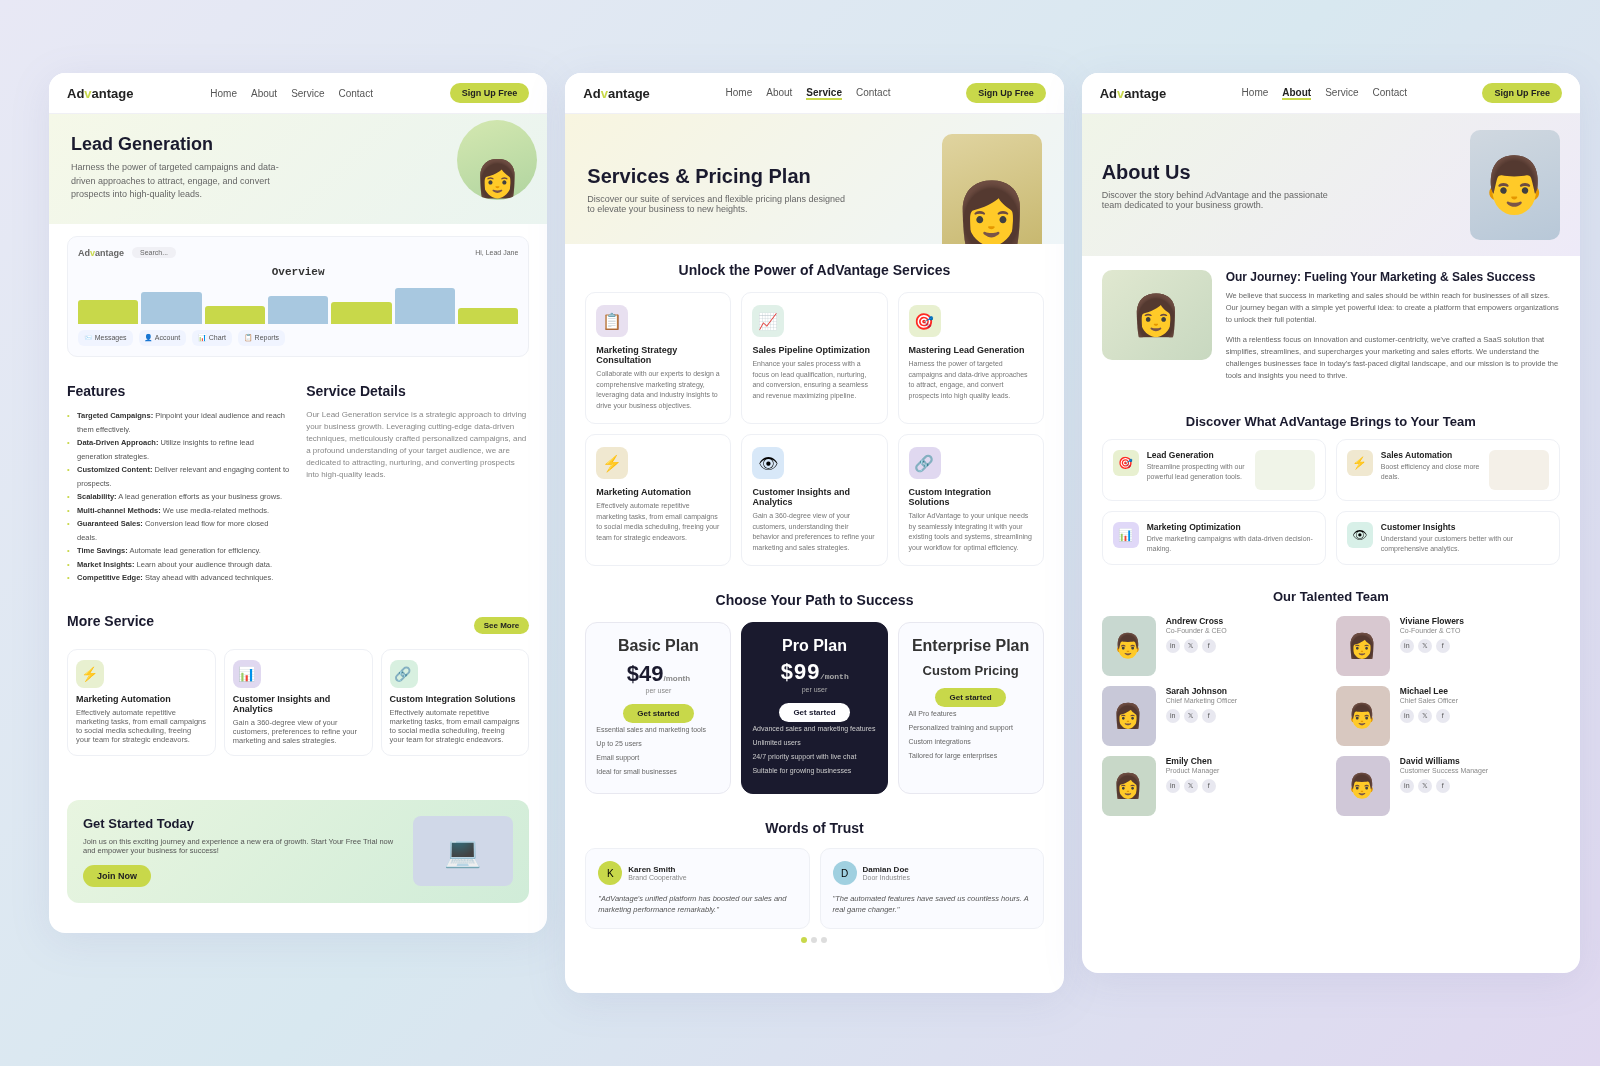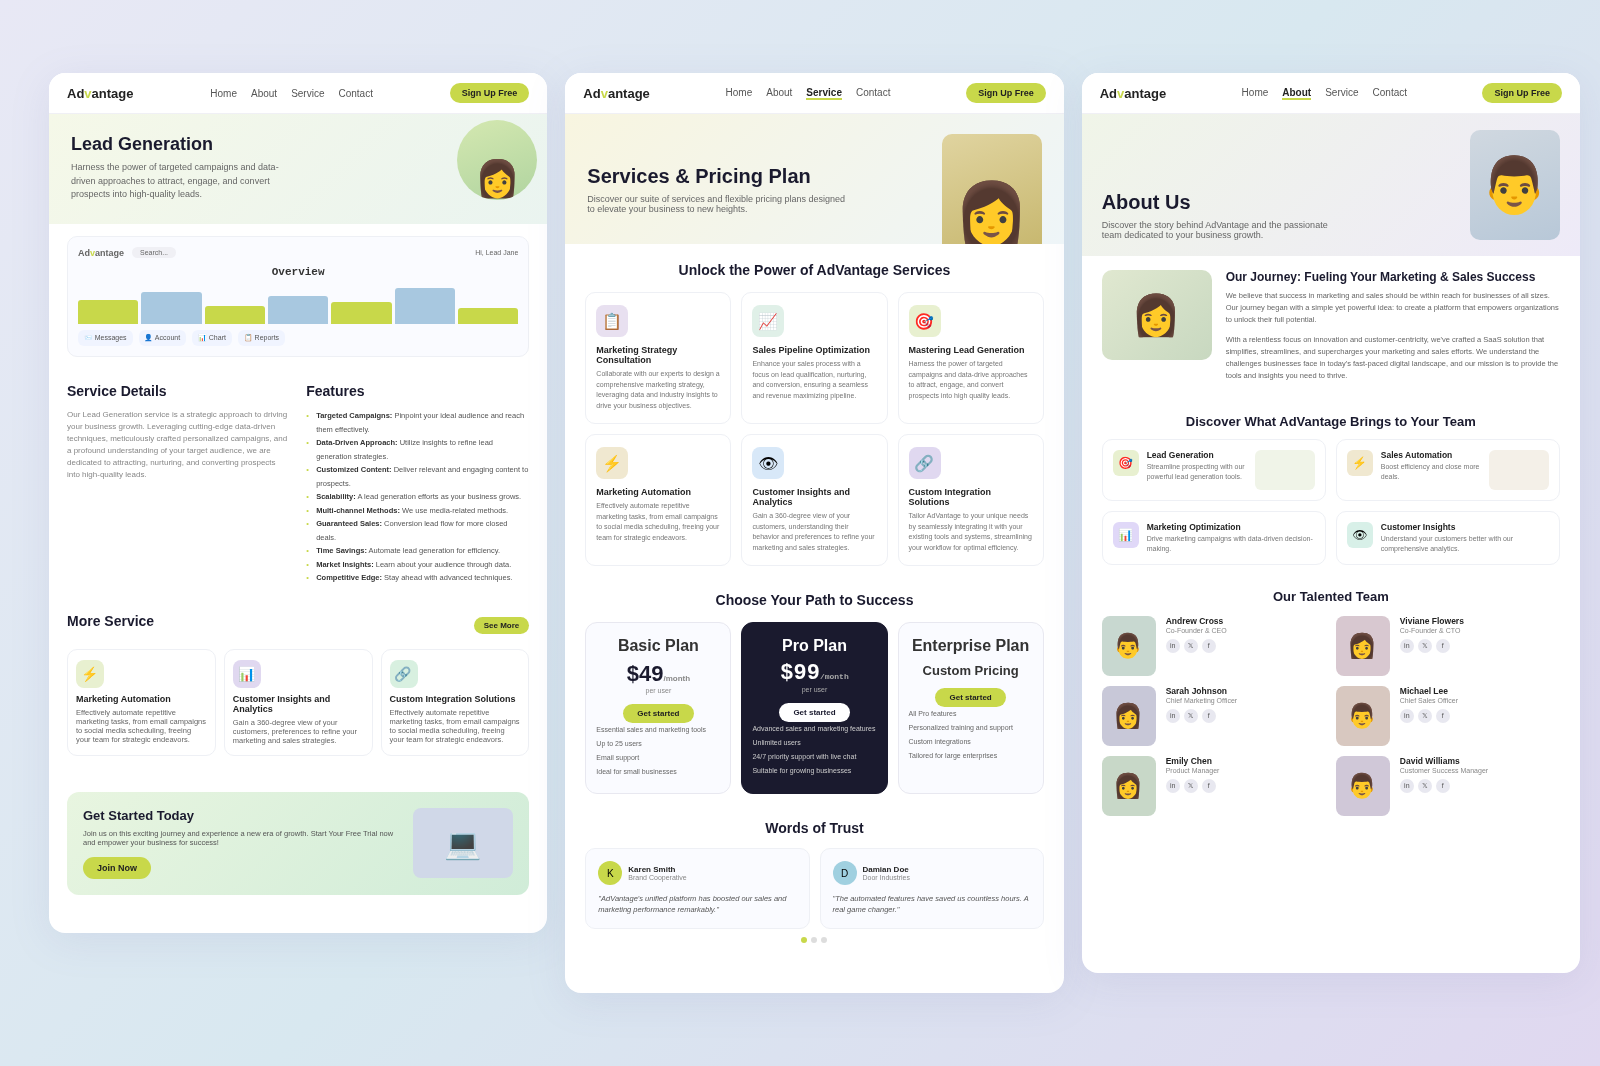--- a/index.html
+++ b/index.html
@@ -240,21 +240,21 @@
     }
     .service-card-title {
       font-size: 9px;
       font-weight: 700;
       color: #222;
       margin-bottom: 4px;
     }
 
     
     .get-started-banner {
-      margin: 22px 18px;
+      margin: 30px 18px;
       background: linear-gradient(135deg, #e8f5e0 0%, #d0ecd8 100%);
       border-radius: 12px;
       padding: 16px;
       display: flex;
       align-items: center;
       gap: 12px;
     }
     .banner-text { flex: 1; }
     .banner-title {
       font-size: 13px;
@@ -484,21 +484,21 @@
       font-style: italic;
       line-height: 1.5;
     }
 
     
     .right-hero {
       padding: 16px 20px;
       background: linear-gradient(135deg, #f0f5e8 0%, #eeeaf8 100%);
       min-height: 120px;
       display: flex;
-      align-items: flex-end;
+      align-items: center;
       gap: 12px;
     }
     .right-hero-text { flex: 1; }
     .right-hero-title {
       font-size: 20px;
       font-weight: 800;
       color: #1a1a2e;
       margin-bottom: 6px;
     }
     .right-hero-sub {
@@ -726,38 +726,38 @@
       <div class="dash-metrics">
         <div class="dash-metric">📨 Messages</div>
         <div class="dash-metric">👤 Account</div>
         <div class="dash-metric">📊 Chart</div>
         <div class="dash-metric">📋 Reports</div>
       </div>
     </div>
 
     <div class="service-section">
       <div class="two-col">
-        <div class="col-half">
-          <div class="section-title">Service Details</div>
-          <div class="section-sub">Our Lead Generation service is a strategic approach to driving your business growth. Leveraging cutting-edge data-driven techniques, meticulously crafted personalized campaigns, and a profound understanding of your target audience, we are dedicated to attracting, nurturing, and converting prospects into high-quality leads.</div>
-        </div>
         <div class="col-half">
           <div class="section-title">Features</div>
           <ul class="features-list">
             <li><span>Targeted Campaigns:</span> Pinpoint your ideal audience and reach them effectively.</li>
             <li><span>Data-Driven Approach:</span> Utilize insights to refine lead generation strategies.</li>
             <li><span>Customized Content:</span> Deliver relevant and engaging content to prospects.</li>
             <li><span>Scalability:</span> A lead generation efforts as your business grows.</li>
             <li><span>Multi-channel Methods:</span> We use media-related methods.</li>
             <li><span>Guaranteed Sales:</span> Conversion lead flow for more closed deals.</li>
             <li><span>Time Savings:</span> Automate lead generation for efficiency.</li>
             <li><span>Market Insights:</span> Learn about your audience through data.</li>
             <li><span>Competitive Edge:</span> Stay ahead with advanced techniques.</li>
           </ul>
         </div>
+        <div class="col-half">
+          <div class="section-title">Service Details</div>
+          <div class="section-sub">Our Lead Generation service is a strategic approach to driving your business growth. Leveraging cutting-edge data-driven techniques, meticulously crafted personalized campaigns, and a profound understanding of your target audience, we are dedicated to attracting, nurturing, and converting prospects into high-quality leads.</div>
+        </div>
       </div>
     </div>
 
     <div class="service-section">
       <div class="more-service-header">
         <div class="section-title">More Service</div>
         <button class="see-more-btn">See More</button>
       </div>
       <div class="service-cards">
         <div class="service-card">

